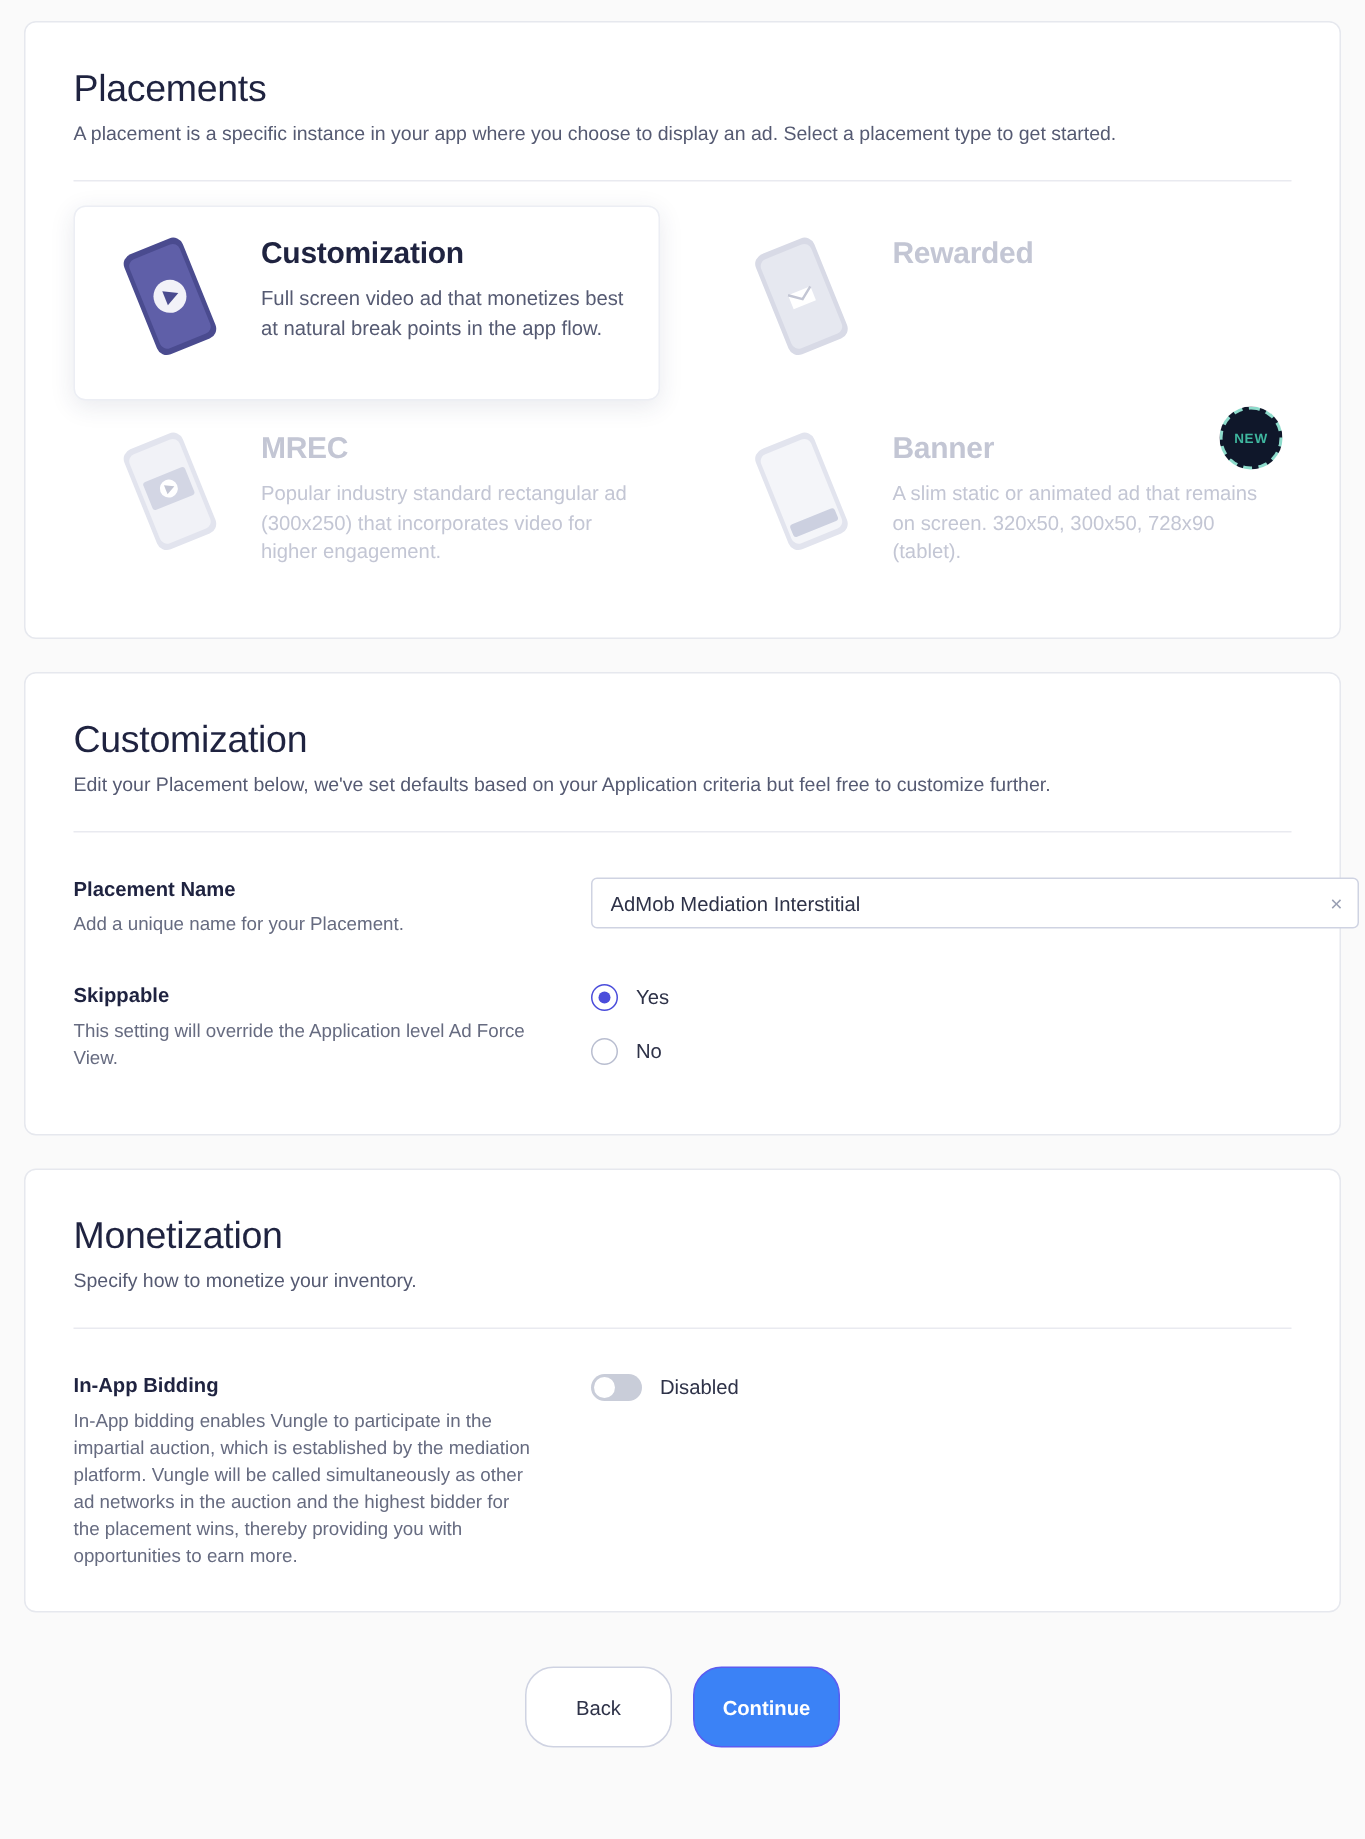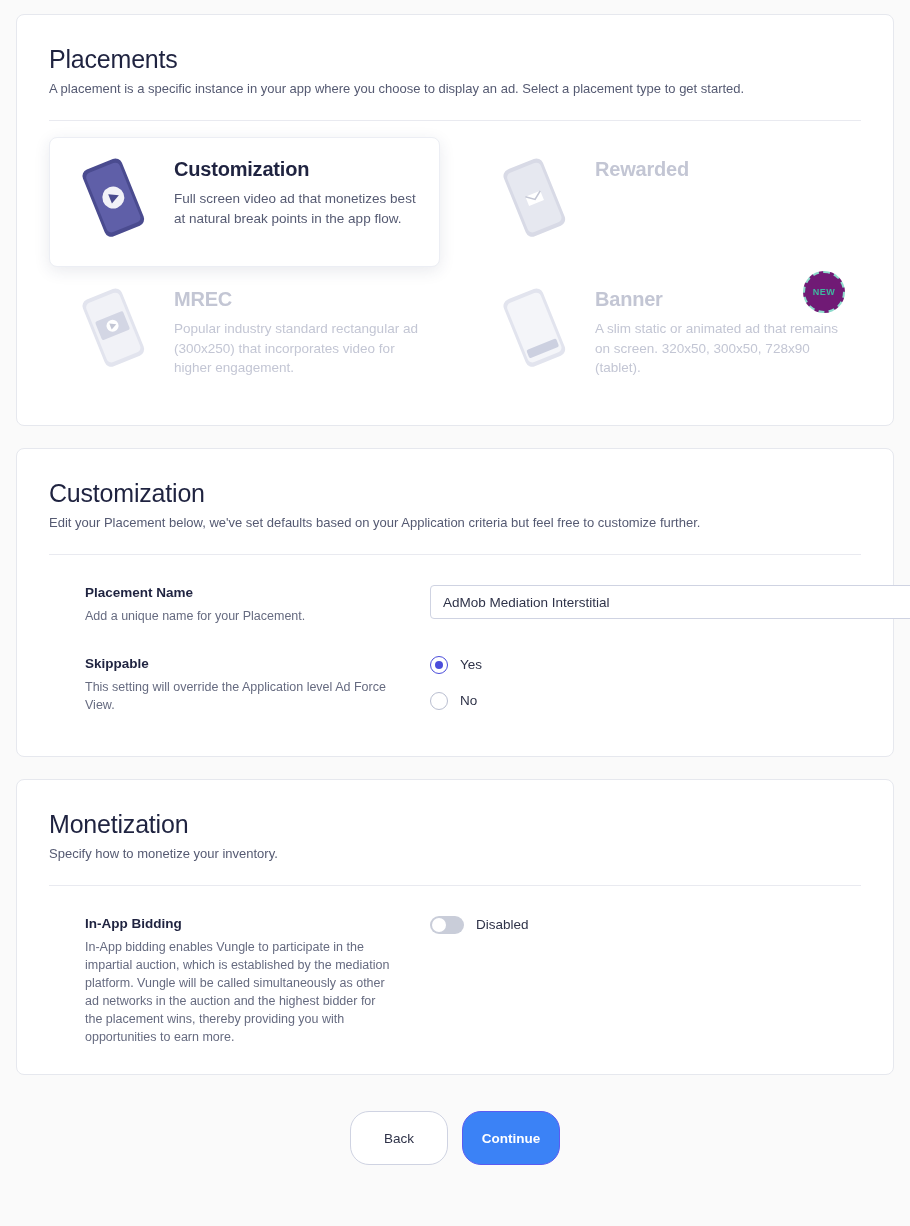--- a/index.html
+++ b/index.html
@@ -85,47 +85,46 @@
     line-height: 1.45;
     margin: 0;
     color: #555a72;
     max-width: 250px;
   }
   .placement.dim h3 { color: #c3c6d4; }
   .placement.dim p  { color: #c3c6d4; }
 
   .new-badge {
     position: absolute;
-    right: 16px;
+    right: 6px;
     top: 4px;
     width: 42px;
     height: 42px;
     border-radius: 50%;
-    background: #701a75;
+    background: #0f172a;
     border: 2px dashed #8ddbcb;
     color: #3fb79f;
     font-size: 9px;
     font-weight: bold;
     letter-spacing: 0.5px;
     display: flex;
     align-items: center;
     justify-content: center;
   }
   .placement-wrap { position: relative; }
 
   
   .form-row {
     display: flex;
     margin-top: 30px;
   }
   .form-label {
     width: 345px;
     min-width: 345px;
     padding-right: 20px;
-    margin-left: 36px;
   }
   .form-label .lbl {
     font-size: 13.5px;
     font-weight: bold;
     color: #1f2340;
     display: block;
     margin-bottom: 7px;
   }
   .form-label .hint {
     font-size: 12.5px;

